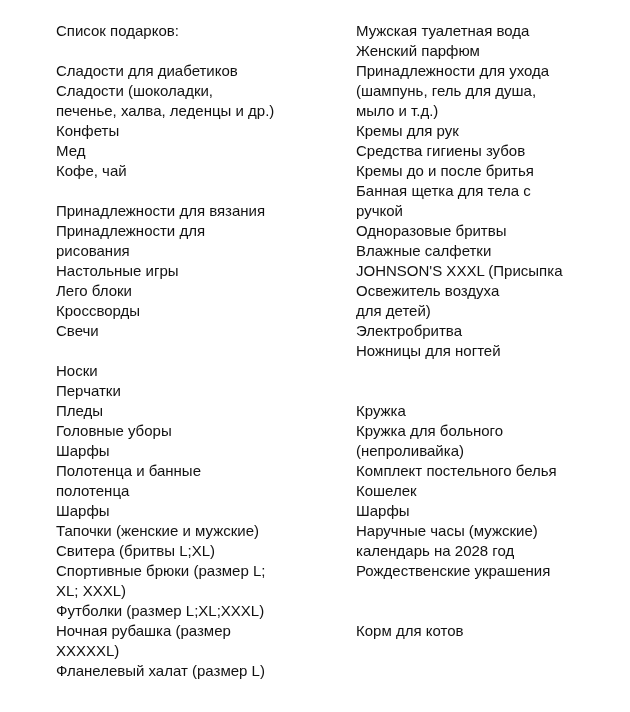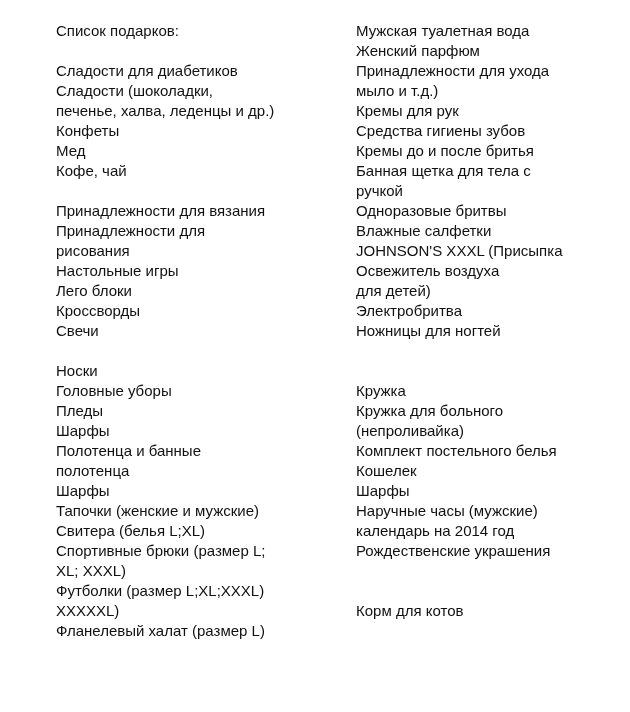--- a/index.html
+++ b/index.html
@@ -52,41 +52,44 @@
         <div class="line">&nbsp;</div>
         <div class="line">Принадлежности для вязания</div>
         <div class="line">Принадлежности для</div>
         <div class="line">рисования</div>
         <div class="line">Настольные игры</div>
         <div class="line">Лего блоки</div>
         <div class="line">Кроссворды</div>
         <div class="line">Свечи</div>
         <div class="line">&nbsp;</div>
         <div class="line">Носки</div>
+        <div class="line">Перчатки</div>
+        <div class="line">Пледы</div>
         <div class="line">Головные уборы</div>
-        <div class="line">Пледы</div>
         <div class="line">Шарфы</div>
         <div class="line">Полотенца и банные</div>
         <div class="line">полотенца</div>
         <div class="line">Шарфы</div>
         <div class="line">Тапочки (женские и мужские)</div>
-        <div class="line">Свитера (белья L;XL)</div>
+        <div class="line">Свитера (бритвы L;XL)</div>
         <div class="line">Спортивные брюки (размер L;</div>
         <div class="line">XL; XXXL)</div>
         <div class="line">Футболки (размер L;XL;XXXL)</div>
+        <div class="line">Ночная рубашка (размер</div>
         <div class="line">XXXXXL)</div>
         <div class="line">Фланелевый халат (размер L)</div>
       </div>
   </div>
 
   <div class="column col-right">
     <div>
         <div class="line">Мужская туалетная вода</div>
         <div class="line">Женский парфюм</div>
         <div class="line">Принадлежности для ухода</div>
+        <div class="line">(шампунь, гель для душа,</div>
         <div class="line">мыло и т.д.)</div>
         <div class="line">Кремы для рук</div>
         <div class="line">Средства гигиены зубов</div>
         <div class="line">Кремы до и после бритья</div>
         <div class="line">Банная щетка для тела с</div>
         <div class="line">ручкой</div>
         <div class="line">Одноразовые бритвы</div>
         <div class="line">Влажные салфетки</div>
         <div class="line">JOHNSON'S XXXL (Присыпка</div>
         <div class="line">Освежитель воздуха</div>
@@ -95,21 +98,21 @@
         <div class="line">Ножницы для ногтей</div>
         <div class="line">&nbsp;</div>
         <div class="line">&nbsp;</div>
         <div class="line">Кружка</div>
         <div class="line">Кружка для больного</div>
         <div class="line">(непроливайка)</div>
         <div class="line">Комплект постельного белья</div>
         <div class="line">Кошелек</div>
         <div class="line">Шарфы</div>
         <div class="line">Наручные часы (мужские)</div>
-        <div class="line">календарь на 2014 год</div>
+        <div class="line">календарь на 2028 год</div>
         <div class="line">Рождественские украшения</div>
         <div class="line">&nbsp;</div>
         <div class="line">&nbsp;</div>
         <div class="line">Корм для котов</div>
       </div>
   </div>
 
 </div>
 
 </body></html>

